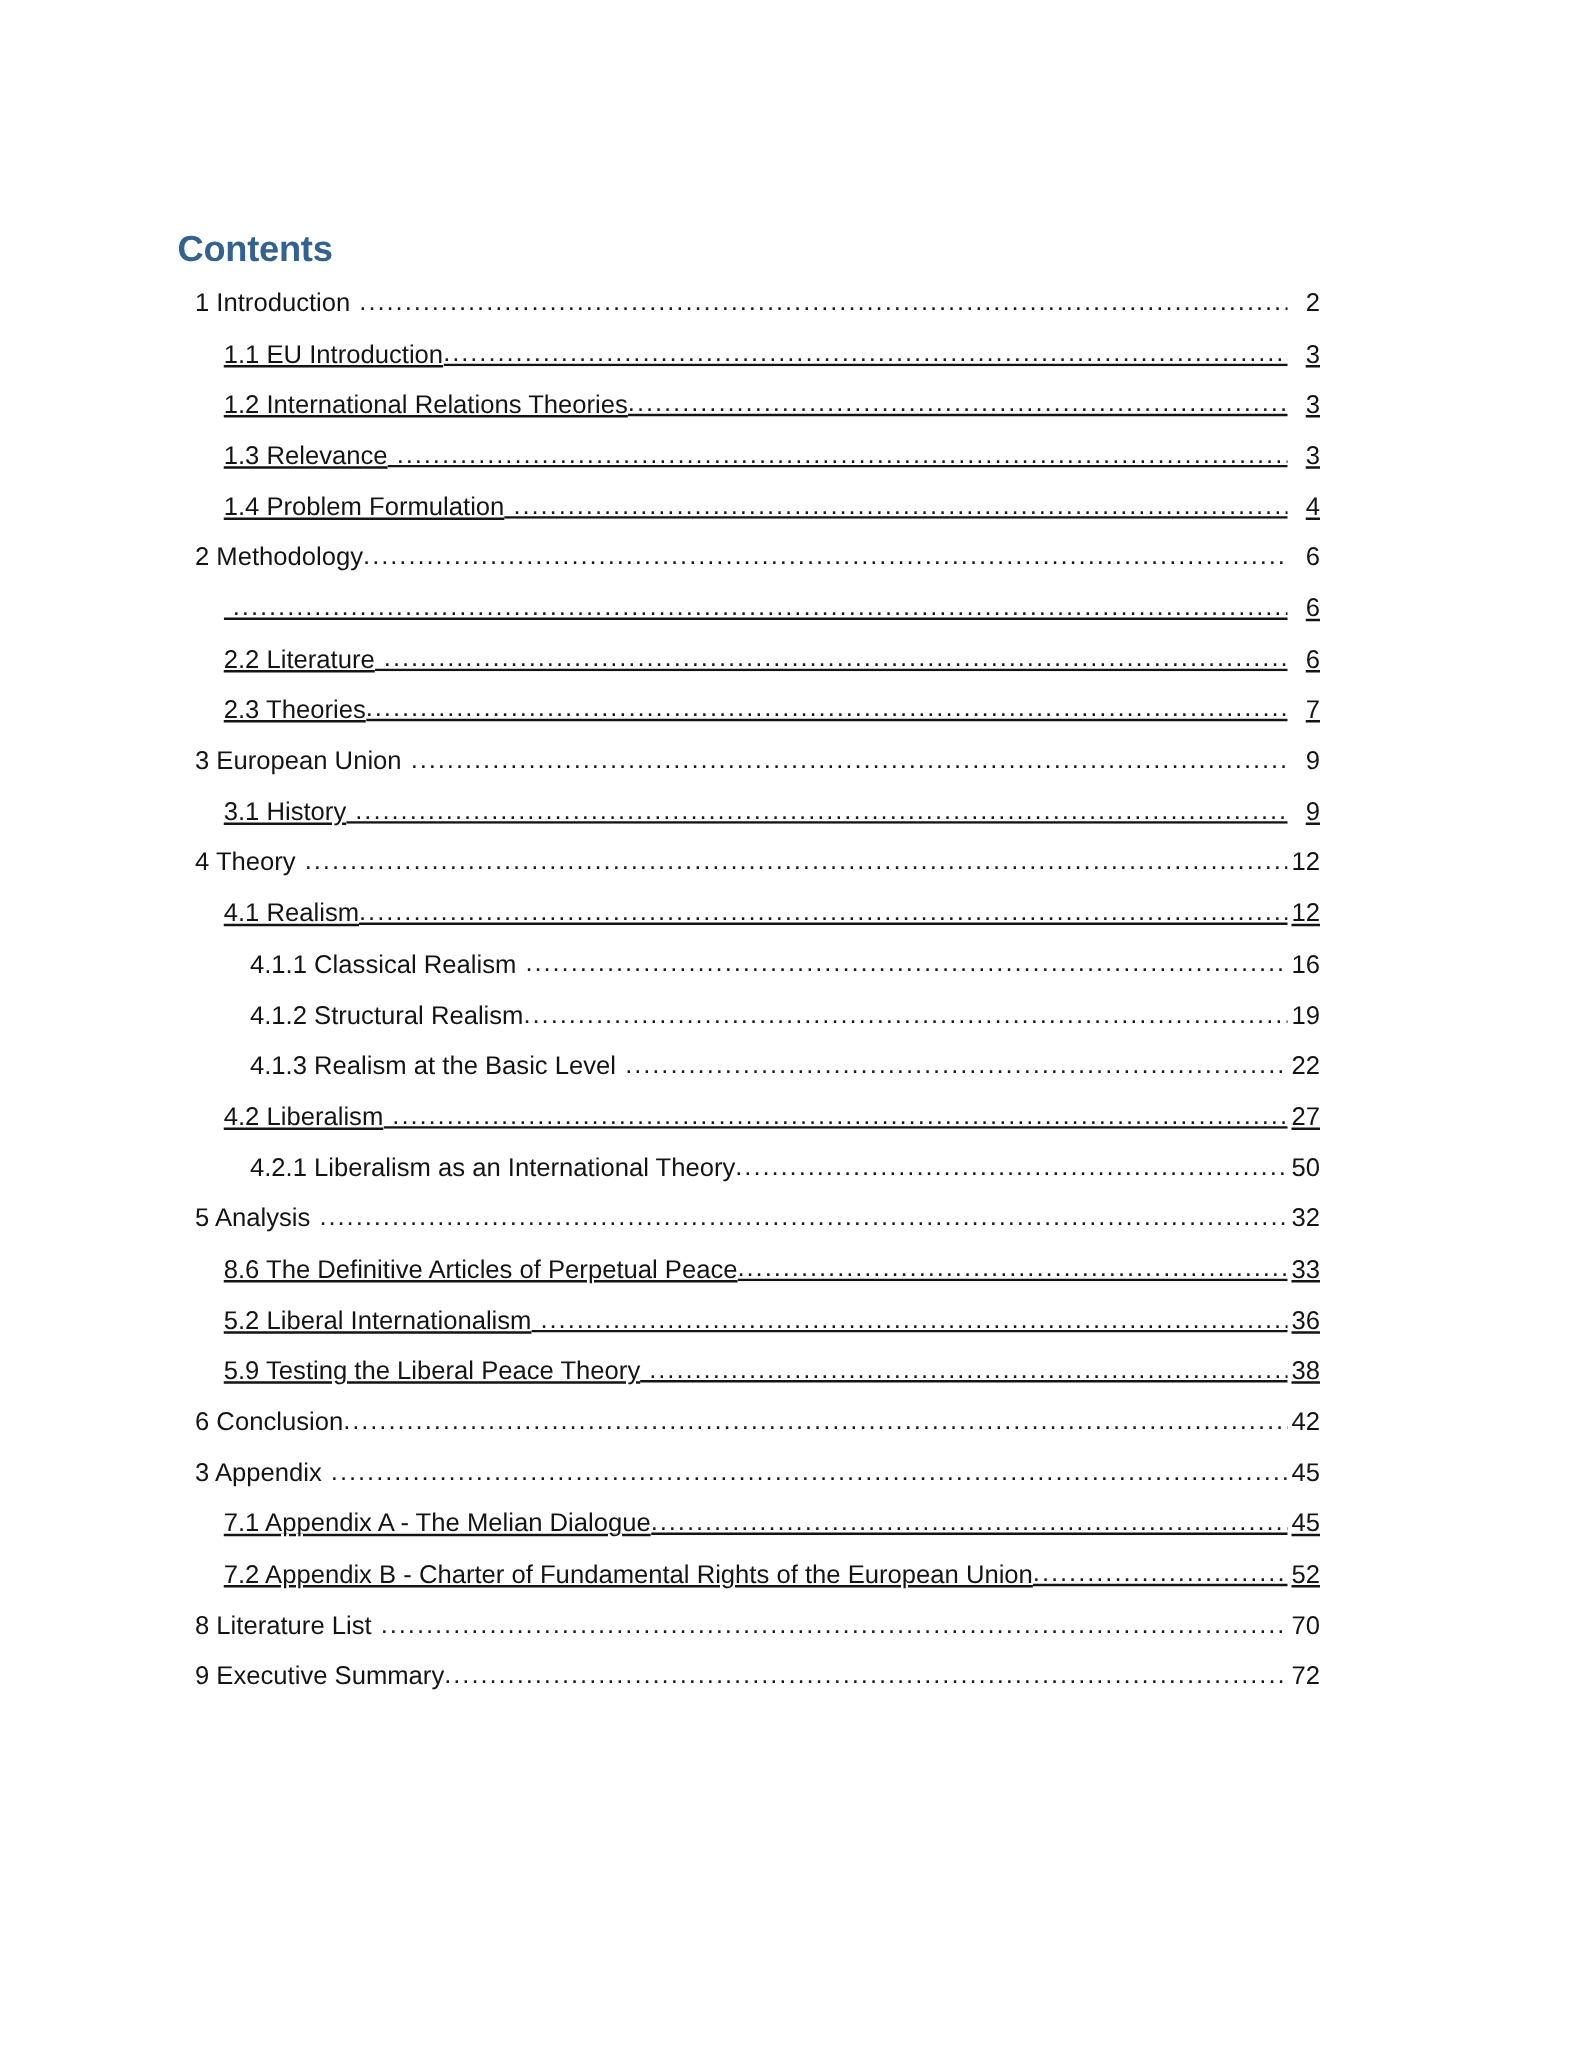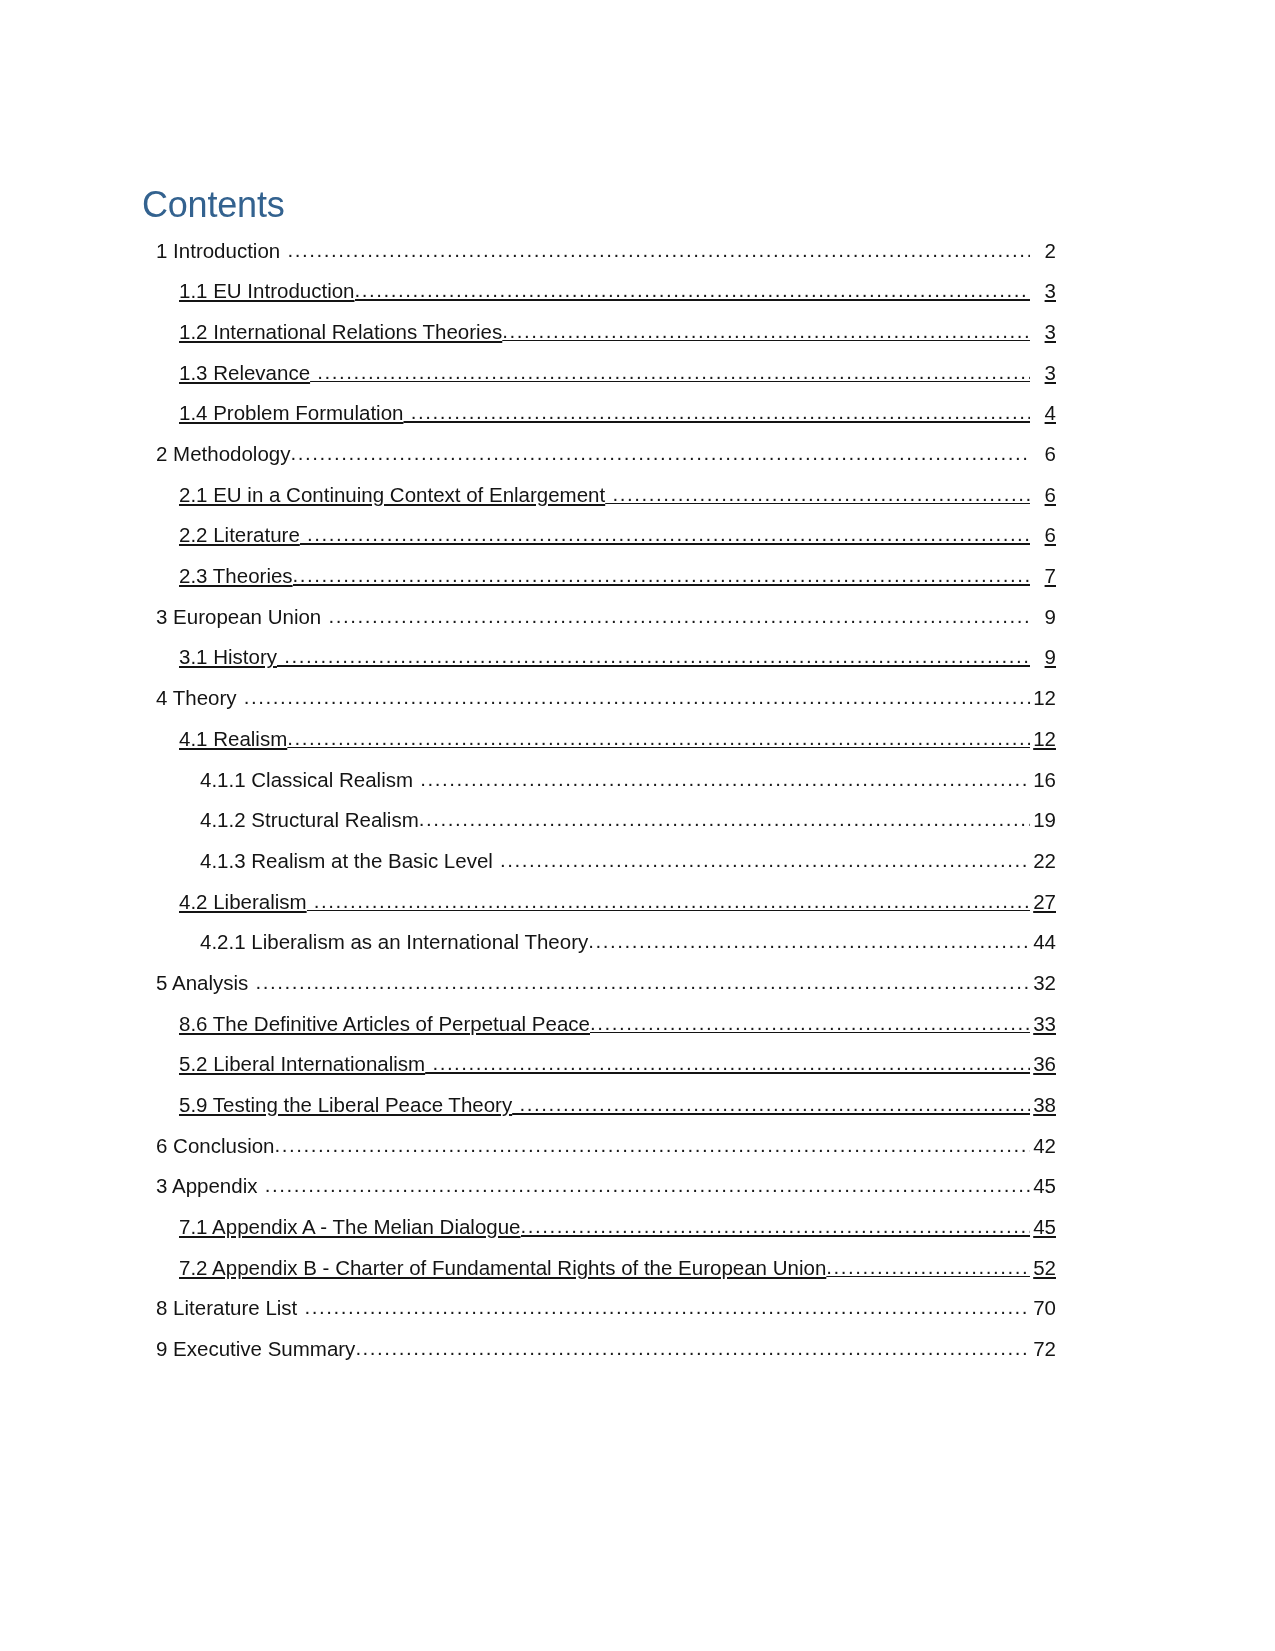--- a/index.html
+++ b/index.html
@@ -16,22 +16,22 @@
   }
   .page {
     position: relative;
     width: 1275px;
     height: 1651px;
     background: #ffffff;
     box-sizing: border-box;
     padding: 185px 203px 0 140px;
   }
   .toc-title {
-    font-size: 36px;
-    font-weight: normal;
+    font-size: 29px;
+    font-weight: bold;
     color: #33628F;
     letter-spacing: -0.2px;
     margin: 0 0 12px 2px;
     line-height: 1.1;
   }
   .toc-list {
     margin: 16px;
     padding: 0;
     list-style: none;
   }
@@ -100,21 +100,20 @@
         <span class="label">1.4 Problem Formulation</span>
         <span class="leader">&nbsp;........................................................................................................................................................................................................</span>
         <span class="pageno">4</span>
       </li>
       <li class="toc-entry lvl-1">
         <span class="label">2 Methodology</span>
         <span class="leader">........................................................................................................................................................................................................</span>
         <span class="pageno">6</span>
       </li>
       <li class="toc-entry lvl-2">
-        <span class="label">2.1 EU in a Continuing Context of Enlargement</span>
         <span class="leader">&nbsp;........................................................................................................................................................................................................</span>
         <span class="pageno">6</span>
       </li>
       <li class="toc-entry lvl-2">
         <span class="label">2.2 Literature</span>
         <span class="leader">&nbsp;........................................................................................................................................................................................................</span>
         <span class="pageno">6</span>
       </li>
       <li class="toc-entry lvl-2">
         <span class="label">2.3 Theories</span>
@@ -157,21 +156,21 @@
         <span class="pageno">22</span>
       </li>
       <li class="toc-entry lvl-2">
         <span class="label">4.2 Liberalism</span>
         <span class="leader">&nbsp;........................................................................................................................................................................................................</span>
         <span class="pageno">27</span>
       </li>
       <li class="toc-entry lvl-3">
         <span class="label">4.2.1 Liberalism as an International Theory</span>
         <span class="leader">........................................................................................................................................................................................................</span>
-        <span class="pageno">44</span>
+        <span class="pageno">50</span>
       </li>
       <li class="toc-entry lvl-1">
         <span class="label">5 Analysis</span>
         <span class="leader">&nbsp;........................................................................................................................................................................................................</span>
         <span class="pageno">32</span>
       </li>
       <li class="toc-entry lvl-2">
         <span class="label">8.6 The Definitive Articles of Perpetual Peace</span>
         <span class="leader">........................................................................................................................................................................................................</span>
         <span class="pageno">33</span>

